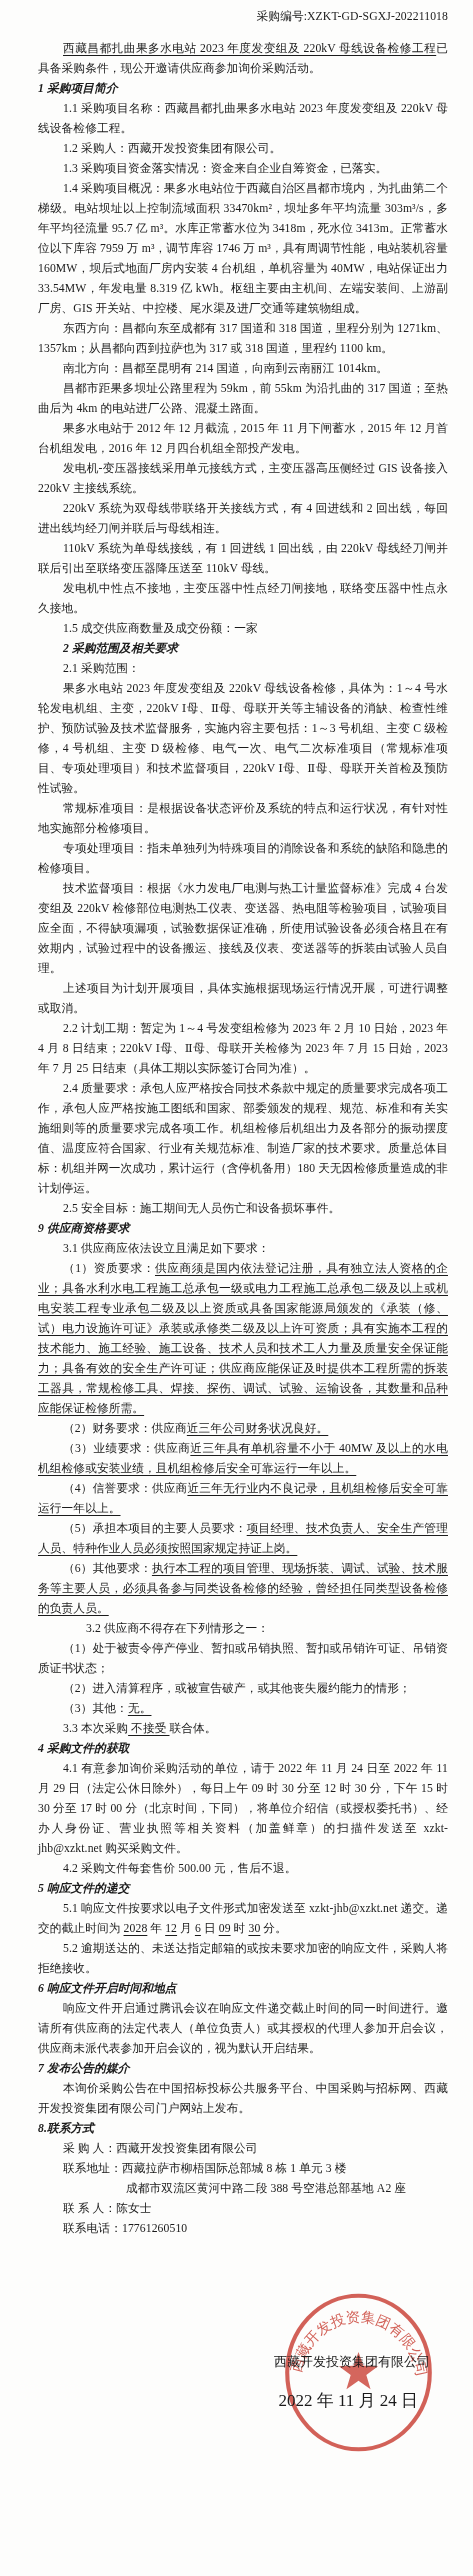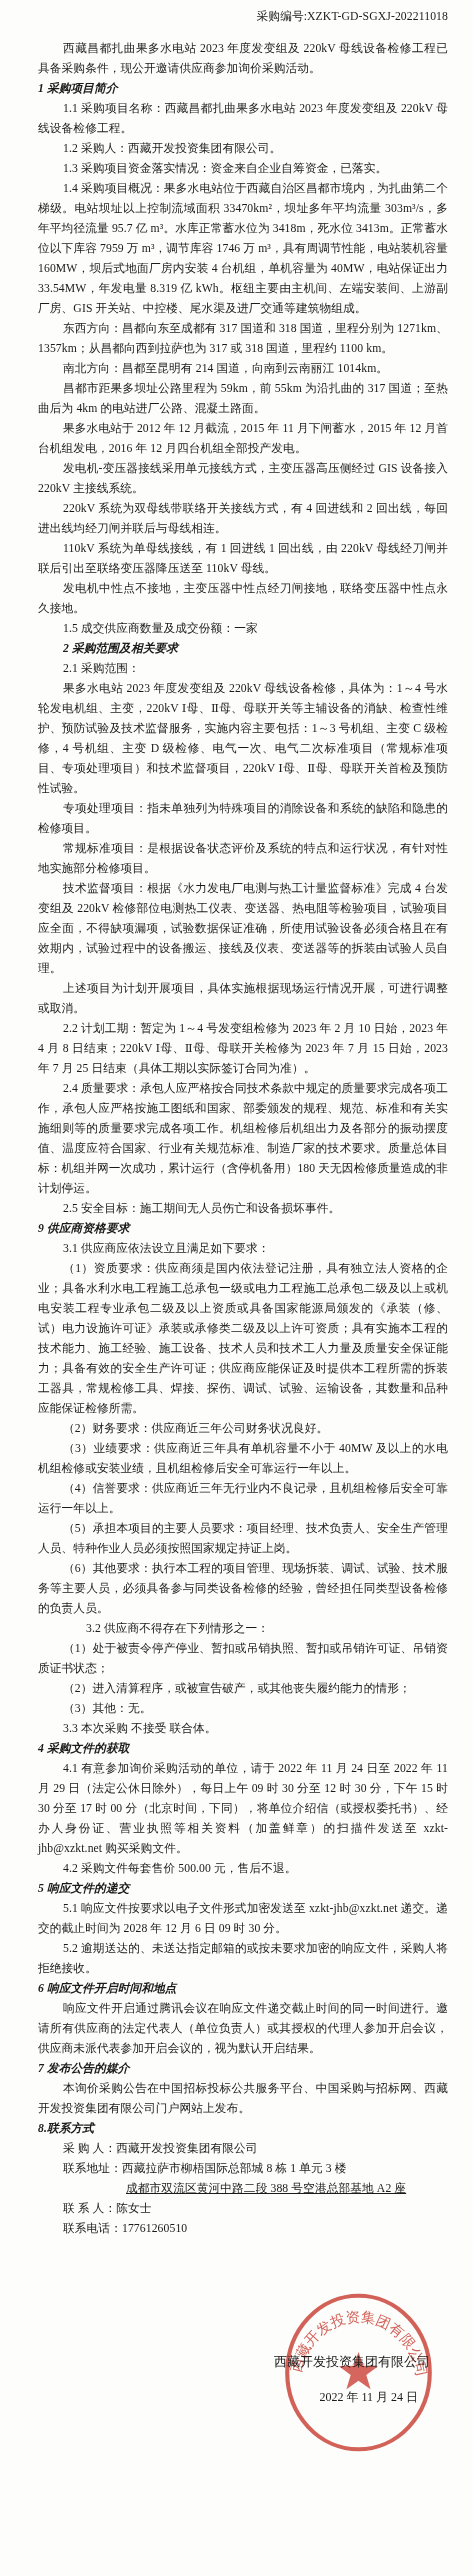--- a/index.html
+++ b/index.html
@@ -9,25 +9,25 @@
     font-size:11.7px;position:relative;overflow:hidden;
   }
   .doc{padding:6.9px 26px 0 38px;}
   .blk{margin:0;line-height:20px;text-align:justify;letter-spacing:0.1px;}
   .center{text-align:right;text-indent:0;margin-bottom:12.4px;}
   .h{font-weight:bold;text-indent:0;font-style:italic;}
   .hi{text-indent:25px;}
   .p{text-indent:25px;}
   .pn{text-indent:0;margin-left:48px;}
   .pc{text-indent:25px;}
-  .pc2{text-indent:0;padding-left:88px;text-decoration:underline;}
-  .ul{text-underline-offset:2.7px;}
+  .pc2{text-indent:0;padding-left:88px;}
+  .ul{text-decoration:underline;text-underline-offset:2.7px;}
   .sig-wrap{position:relative;height:240px;margin-top:32px;}
   .sig-company{position:absolute;right:18px;top:82px;font-size:13px;z-index:2;}
-  .sig-date{position:absolute;right:30px;top:118px;font-size:12px;z-index:2;}
+  .sig-date{position:absolute;right:30px;top:118px;font-size:17px;z-index:2;}
   .stamp{position:absolute;right:9.6px;top:19px;z-index:1;opacity:.88;mix-blend-mode:multiply;}
 </style>
 </head>
 <body>
 
 <div class="doc">
 
   <div class="blk center">采购编号:XZKT-GD-SGXJ-202211018</div>
 
   <div>
@@ -42,22 +42,22 @@
       <div class="blk p"><span>昌都市距果多坝址公路里程为 59km，前 55km 为沿扎曲的 317 国道；至热曲后为 4km 的电站进厂公路、混凝土路面。</span></div>
       <div class="blk p"><span>果多水电站于 2012 年 12 月截流，2015 年 11 月下闸蓄水，2015 年 12 月首台机组发电，2016 年 12 月四台机组全部投产发电。</span></div>
       <div class="blk p"><span>发电机-变压器接线采用单元接线方式，主变压器高压侧经过 GIS 设备接入 220kV 主接线系统。</span></div>
       <div class="blk p"><span>220kV 系统为双母线带联络开关接线方式，有 4 回进线和 2 回出线，每回进出线均经刀闸并联后与母线相连。</span></div>
       <div class="blk p"><span>110kV 系统为单母线接线，有 1 回进线 1 回出线，由 220kV 母线经刀闸并联后引出至联络变压器降压送至 110kV 母线。</span></div>
       <div class="blk p"><span>发电机中性点不接地，主变压器中性点经刀闸接地，联络变压器中性点永久接地。</span></div>
       <div class="blk p"><span>1.5 成交供应商数量及成交份额：一家</span></div>
       <div class="blk h hi"><span>2 采购范围及相关要求</span></div>
       <div class="blk p"><span>2.1 采购范围：</span></div>
       <div class="blk p"><span>果多水电站 2023 年度发变组及 220kV 母线设备检修，具体为：1～4 号水轮发电机组、主变，220kV Ⅰ母、Ⅱ母、母联开关等主辅设备的消缺、检查性维护、预防试验及技术监督服务，实施内容主要包括：1～3 号机组、主变 C 级检修，4 号机组、主变 D 级检修、电气一次、电气二次标准项目（常规标准项目、专项处理项目）和技术监督项目，220kV Ⅰ母、Ⅱ母、母联开关首检及预防性试验。</span></div>
+      <div class="blk p"><span>常规标准项目：是根据设备状态评价及系统的特点和运行状况，有针对性地实施部分检修项目。</span></div>
       <div class="blk p"><span>专项处理项目：指未单独列为特殊项目的消除设备和系统的缺陷和隐患的检修项目。</span></div>
-      <div class="blk p"><span>常规标准项目：是根据设备状态评价及系统的特点和运行状况，有针对性地实施部分检修项目。</span></div>
       <div class="blk p"><span>技术监督项目：根据《水力发电厂电测与热工计量监督标准》完成 4 台发变组及 220kV 检修部位电测热工仪表、变送器、热电阻等检验项目，试验项目应全面，不得缺项漏项，试验数据保证准确，所使用试验设备必须合格且在有效期内，试验过程中的设备搬运、接线及仪表、变送器等的拆装由试验人员自理。</span></div>
       <div class="blk p"><span>上述项目为计划开展项目，具体实施根据现场运行情况开展，可进行调整或取消。</span></div>
       <div class="blk p"><span>2.2 计划工期：暂定为 1～4 号发变组检修为 2023 年 2 月 10 日始，2023 年 4 月 8 日结束；220kV Ⅰ母、Ⅱ母、母联开关检修为 2023 年 7 月 15 日始，2023 年 7 月 25 日结束（具体工期以实际签订合同为准）。</span></div>
       <div class="blk p"><span>2.4 质量要求：承包人应严格按合同技术条款中规定的质量要求完成各项工作，承包人应严格按施工图纸和国家、部委颁发的规程、规范、标准和有关实施细则等的质量要求完成各项工作。机组检修后机组出力及各部分的振动摆度值、温度应符合国家、行业有关规范标准、制造厂家的技术要求。质量总体目标：机组并网一次成功，累计运行（含停机备用）180 天无因检修质量造成的非计划停运。</span></div>
       <div class="blk p"><span>2.5 安全目标：施工期间无人员伤亡和设备损坏事件。</span></div>
       <div class="blk h"><span>9 供应商资格要求</span></div>
       <div class="blk p"><span>3.1 供应商应依法设立且满足如下要求：</span></div>
       <div class="blk p"><span>（1）资质要求：</span><span class="ul">供应商须是国内依法登记注册，具有独立法人资格的企业；具备水利水电工程施工总承包一级或电力工程施工总承包二级及以上或机电安装工程专业承包二级及以上资质或具备国家能源局颁发的《承装（修、试）电力设施许可证》承装或承修类二级及以上许可资质；具有实施本工程的技术能力、施工经验、施工设备、技术人员和技术工人力量及质量安全保证能力；具备有效的安全生产许可证；供应商应能保证及时提供本工程所需的拆装工器具，常规检修工具、焊接、探伤、调试、试验、运输设备，其数量和品种应能保证检修所需。</span></div>
       <div class="blk p"><span>（2）财务要求：供应商</span><span class="ul">近三年公司财务状况良好。</span></div>
       <div class="blk p"><span>（3）业绩要求：供应商</span><span class="ul">近三年具有单机容量不小于 40MW 及以上的水电机组检修或安装业绩，且机组检修后安全可靠运行一年以上。</span></div>

